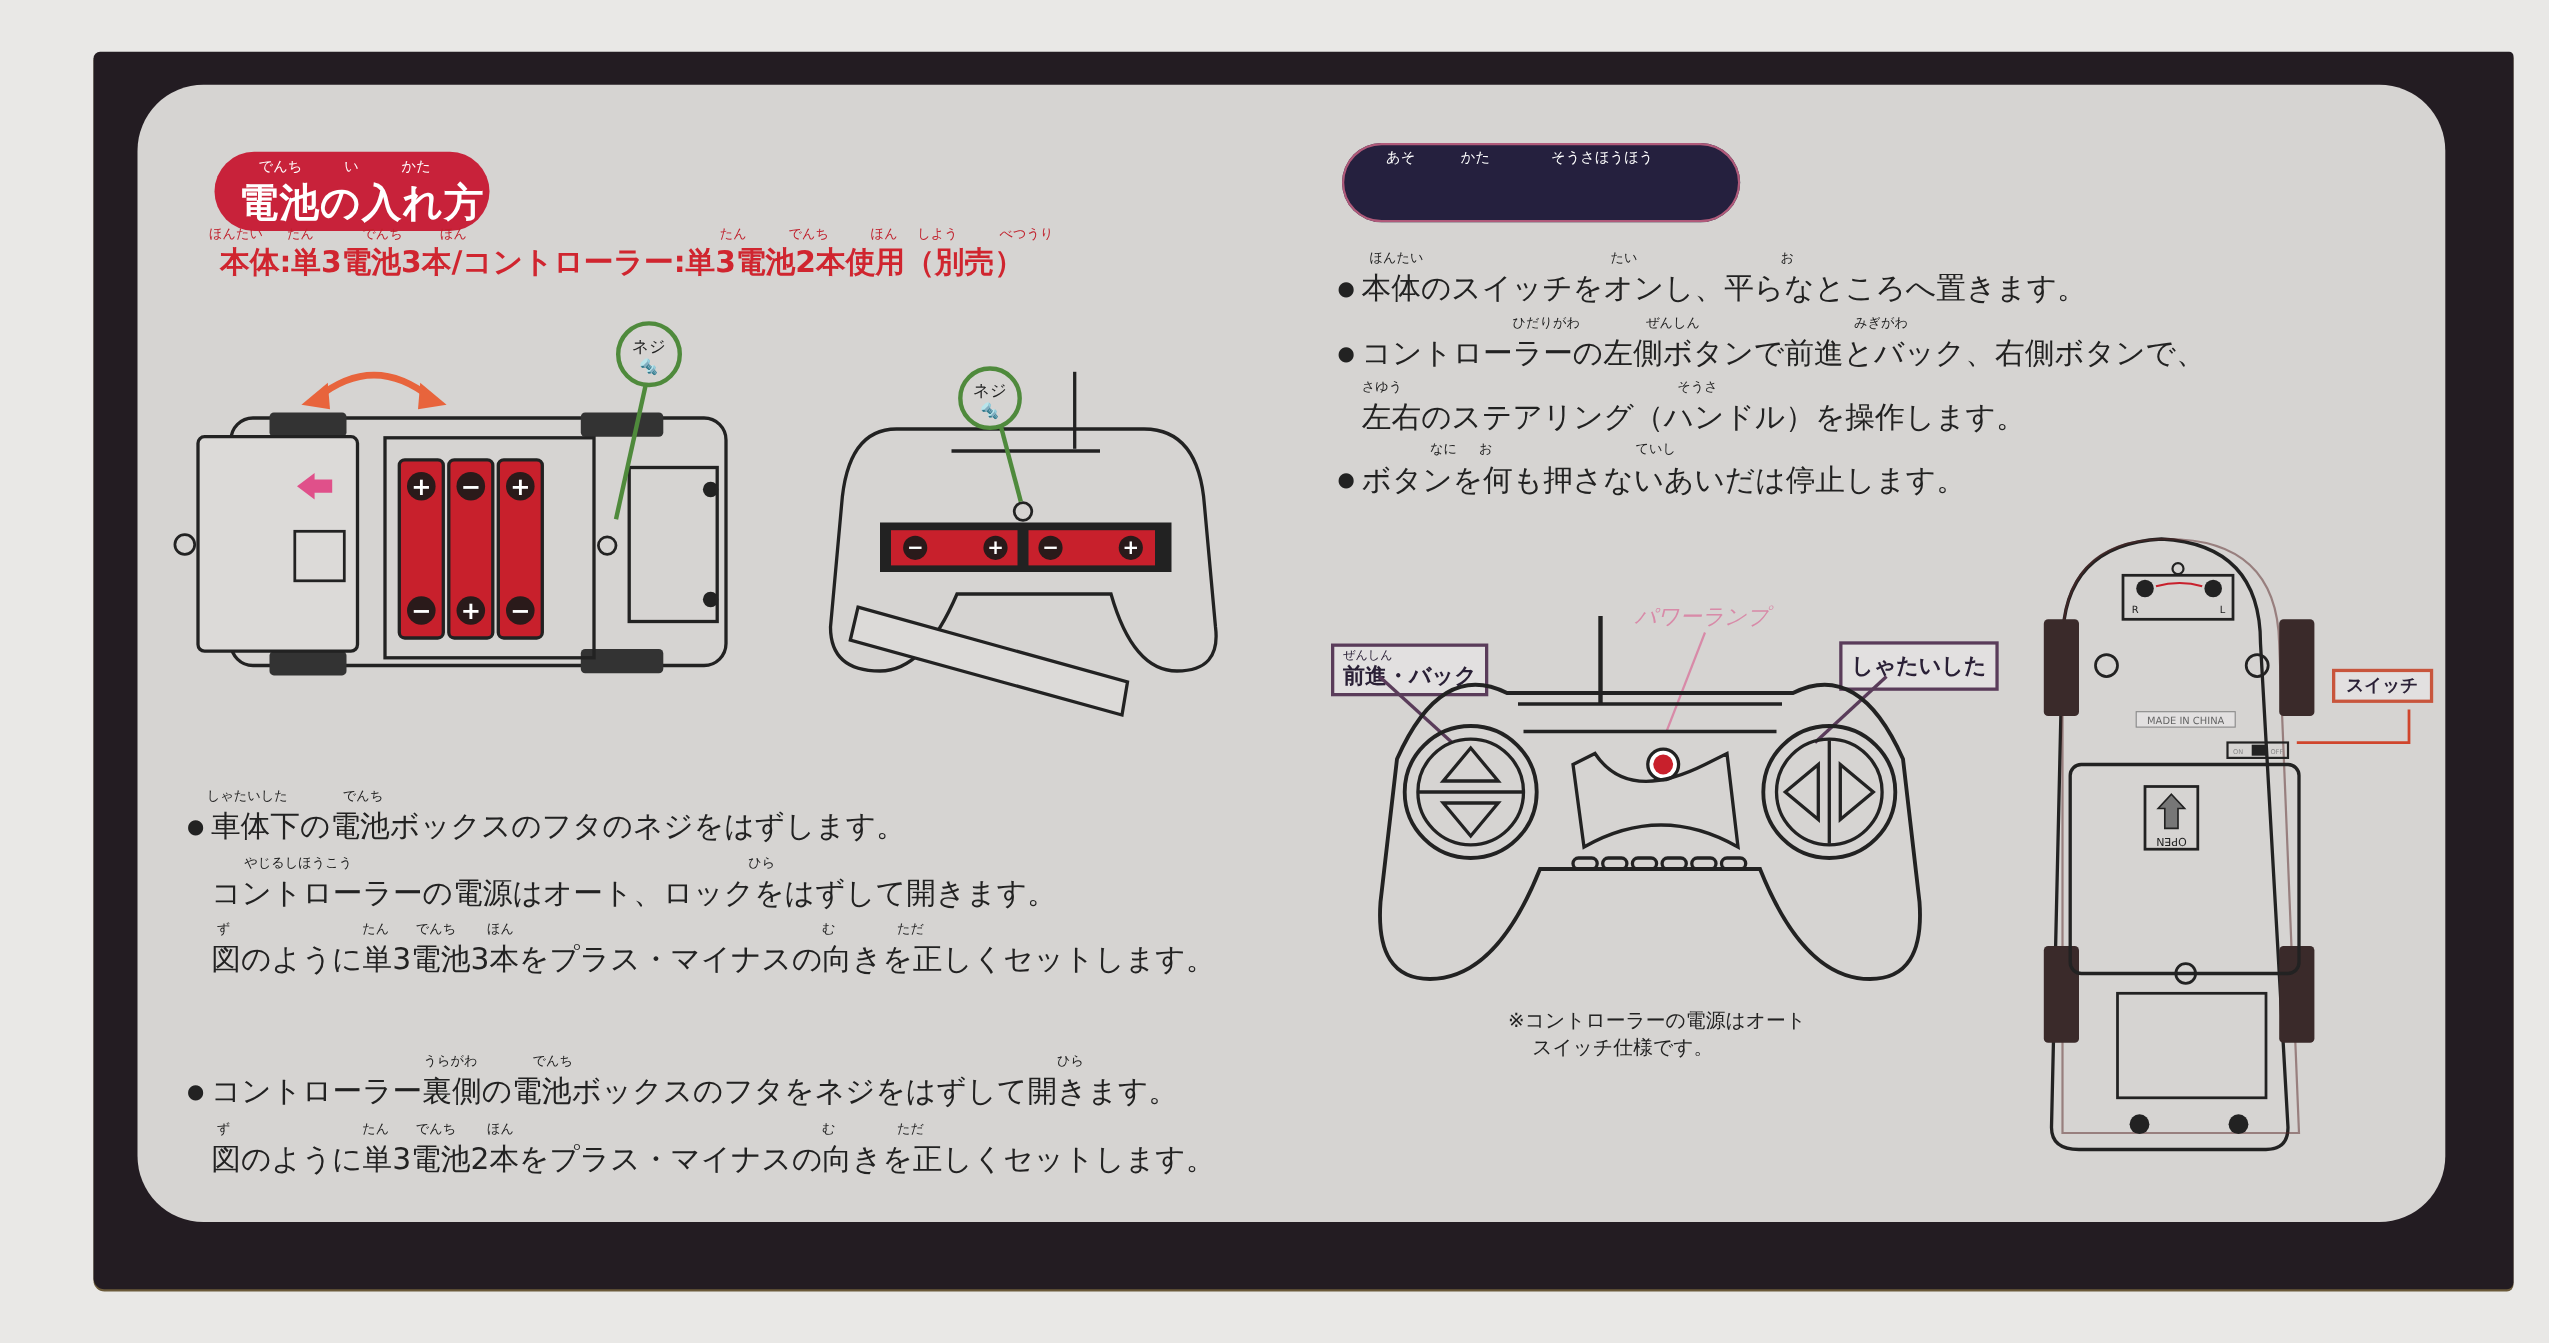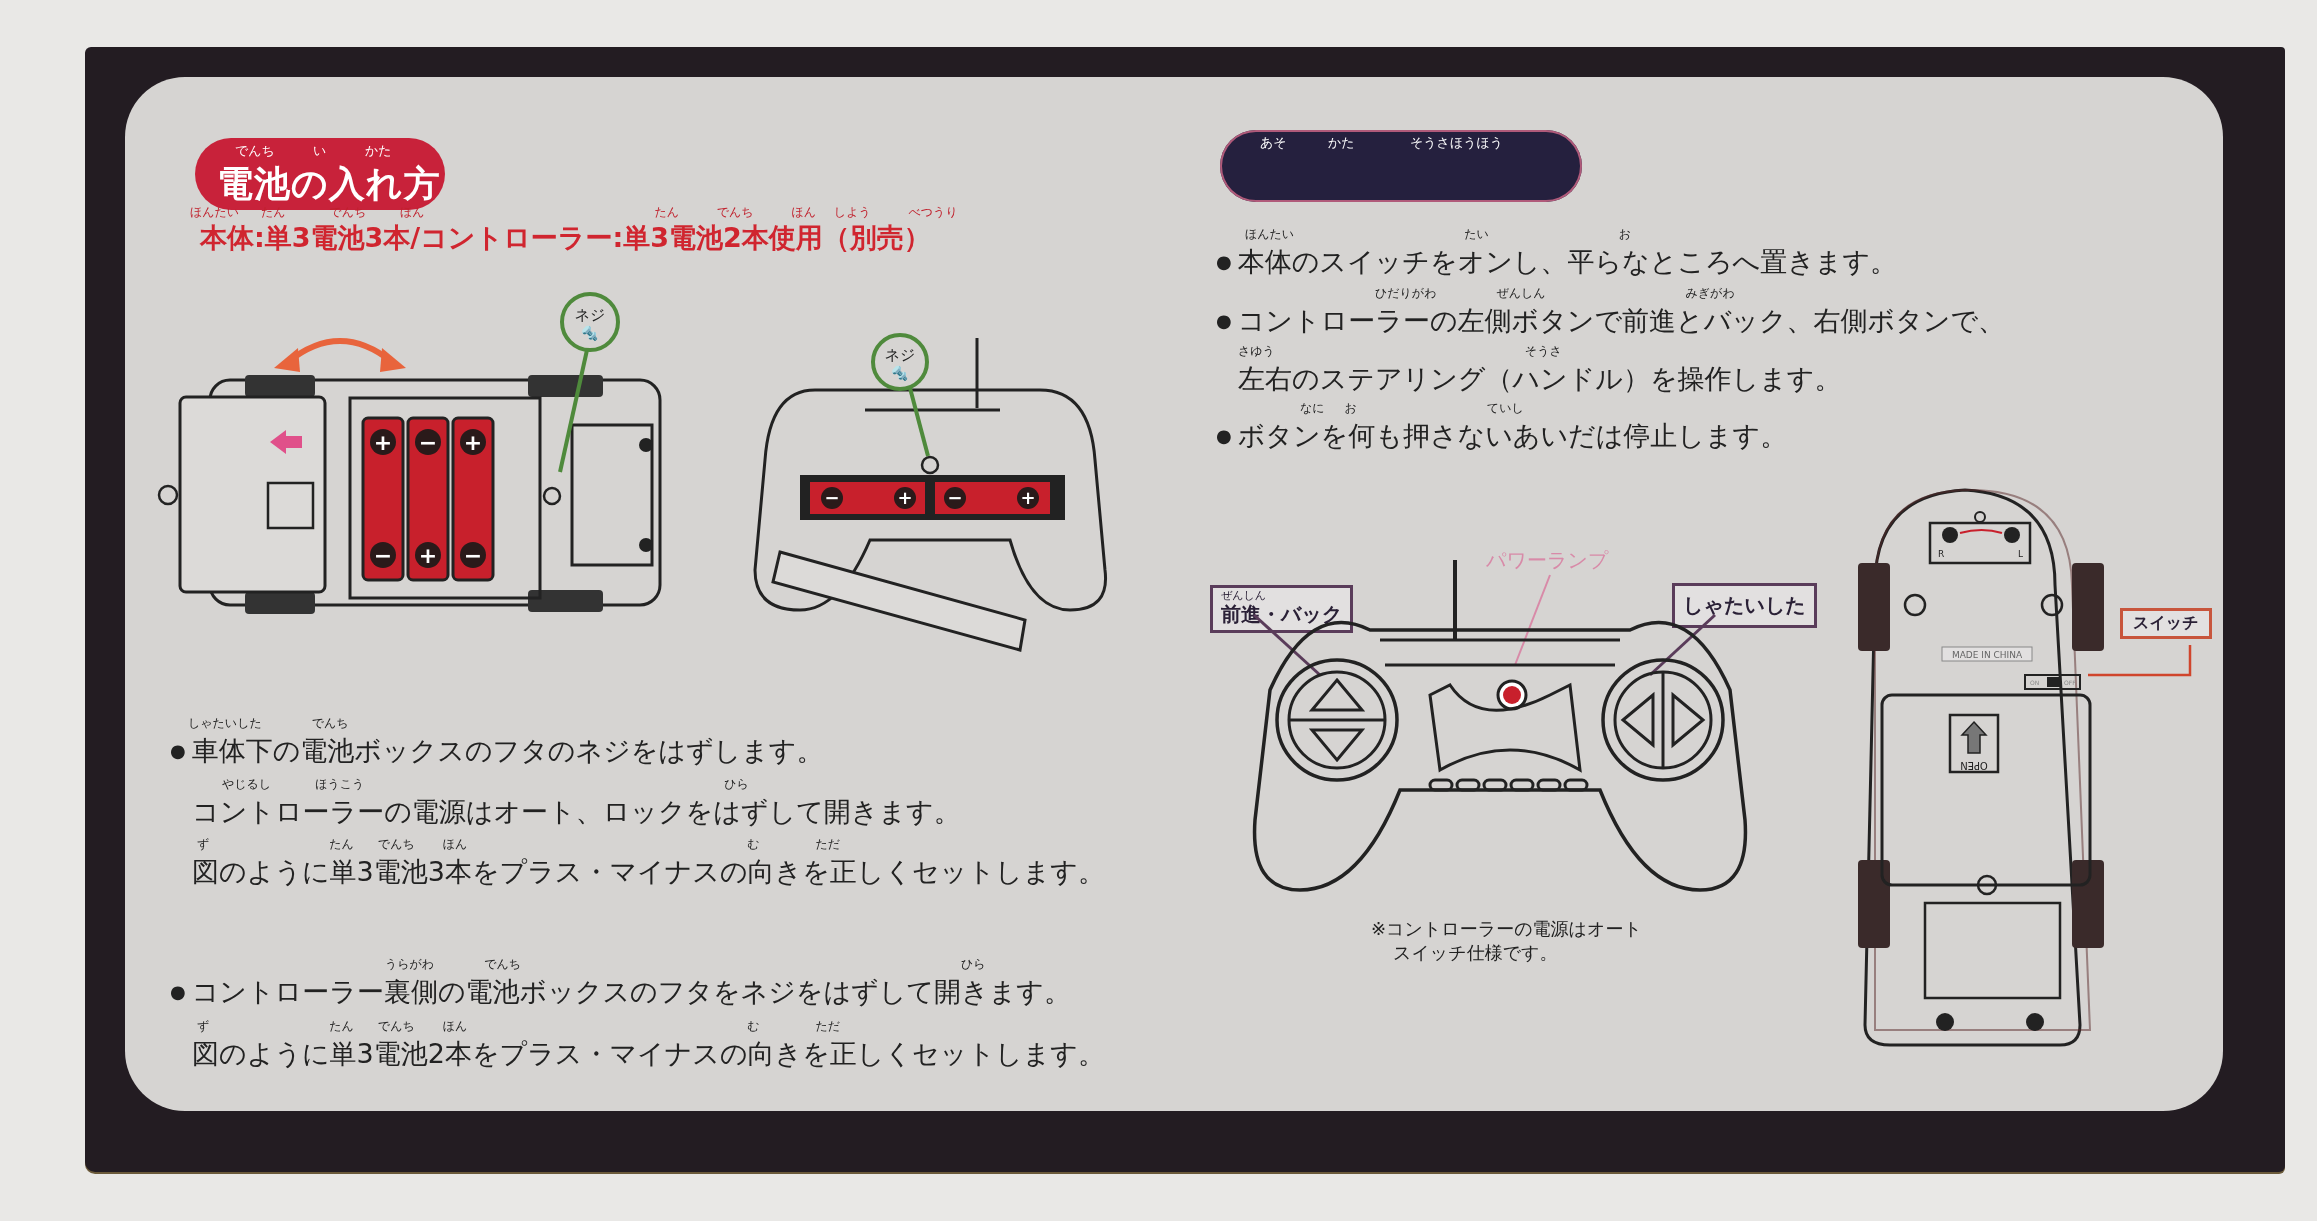--- a/index.html
+++ b/index.html
@@ -131,21 +131,21 @@
   <line x1="170" y1="68" x2="188" y2="136" stroke="#4f8a3c" stroke-width="4"></line>
   <text x="160" y="40" font-size="15" text-anchor="middle" fill="#222">ネジ</text>
   <text x="160" y="58" font-size="14" text-anchor="middle" fill="#444">🔩</text>
 </svg>
 
 <div class="ruby-row" style="left:188px;top:715px;">
   <span>しゃたいした</span><span style="margin-left:50px">でんち</span>
 </div>
 <div class="txt bullet" style="left:170px;top:733px;text-align:center;">車体下の電池ボックスのフタのネジをはずします。</div>
 <div class="ruby-row" style="left:222px;top:776px;">
-  <span>やじるし</span><span style="margin-left:44px">ほうこう</span><span style="margin-left:360px">ひら</span>
+  <span>やじるし</span><span style="">ほうこう</span><span style="margin-left:360px">ひら</span>
 </div>
 <div class="txt" style="left:192px;top:794px;">コントローラーの電源はオート、ロックをはずして開きます。</div>
 <div class="ruby-row" style="left:197px;top:836px;">
   <span>ず</span><span style="margin-left:120px">たん</span><span style="margin-left:24px">でんち</span><span style="margin-left:28px">ほん</span><span style="margin-left:280px">む</span><span style="margin-left:56px">ただ</span>
 </div>
 <div class="txt" style="left:192px;top:854px;">図のように単3電池3本をプラス・マイナスの向きを正しくセットします。</div>
 
 <div class="ruby-row" style="left:385px;top:956px;">
   <span>うらがわ</span><span style="margin-left:50px">でんち</span><span style="margin-left:440px">ひら</span>
 </div>
@@ -176,21 +176,21 @@
 <div class="ruby-row" style="left:1300px;top:400px;">
   <span>なに</span><span style="margin-left:20px">お</span><span style="margin-left:130px">ていし</span>
 </div>
 <div class="txt bullet" style="left:1216px;top:418px;">ボタンを何も押さないあいだは停止します。</div>
 
 <div class="label-box" style="left:1210px;top:585px;">
   <div style="font-size:11px;font-weight:normal;line-height:11px">ぜんしん</div>
   <div>前進・バック</div>
 </div>
 <div class="label-box" style="left:1672px;top:583px;padding:6px 8px;">しゃたいした</div>
-<div class="abs" style="left:1486px;top:547px;font-size:20px;color:#d88aa8;">パワーランプ</div>
+<div class="abs" style="left:1486px;top:547px;font-size:20px;color:#d88aa8;font-style:italic;">パワーランプ</div>
 
 <svg style="left:1250px;top:560px;" width="500" height="340" viewBox="0 0 500 340">
   <line x1="4" y1="55" x2="70" y2="115" stroke="#5a3c5a" stroke-width="3"></line>
   <line x1="465" y1="55" x2="400" y2="115" stroke="#5a3c5a" stroke-width="3"></line>
   <line x1="300" y1="15" x2="265" y2="105" stroke="#d88aa8" stroke-width="2"></line>
   <line x1="205" y1="0" x2="205" y2="80" stroke="#222" stroke-width="4"></line>
   <path d="M120 70 Q60 40 20 130 L5 260 Q0 330 50 330 Q110 330 150 230 L350 230 Q390 330 450 330 Q500 330 495 260 L480 130 Q440 40 380 70 Z" fill="none" stroke="#222" stroke-width="3.5"></path>
   <line x1="130" y1="80" x2="370" y2="80" stroke="#222" stroke-width="3"></line>
   <line x1="135" y1="105" x2="365" y2="105" stroke="#222" stroke-width="3"></line>
 

